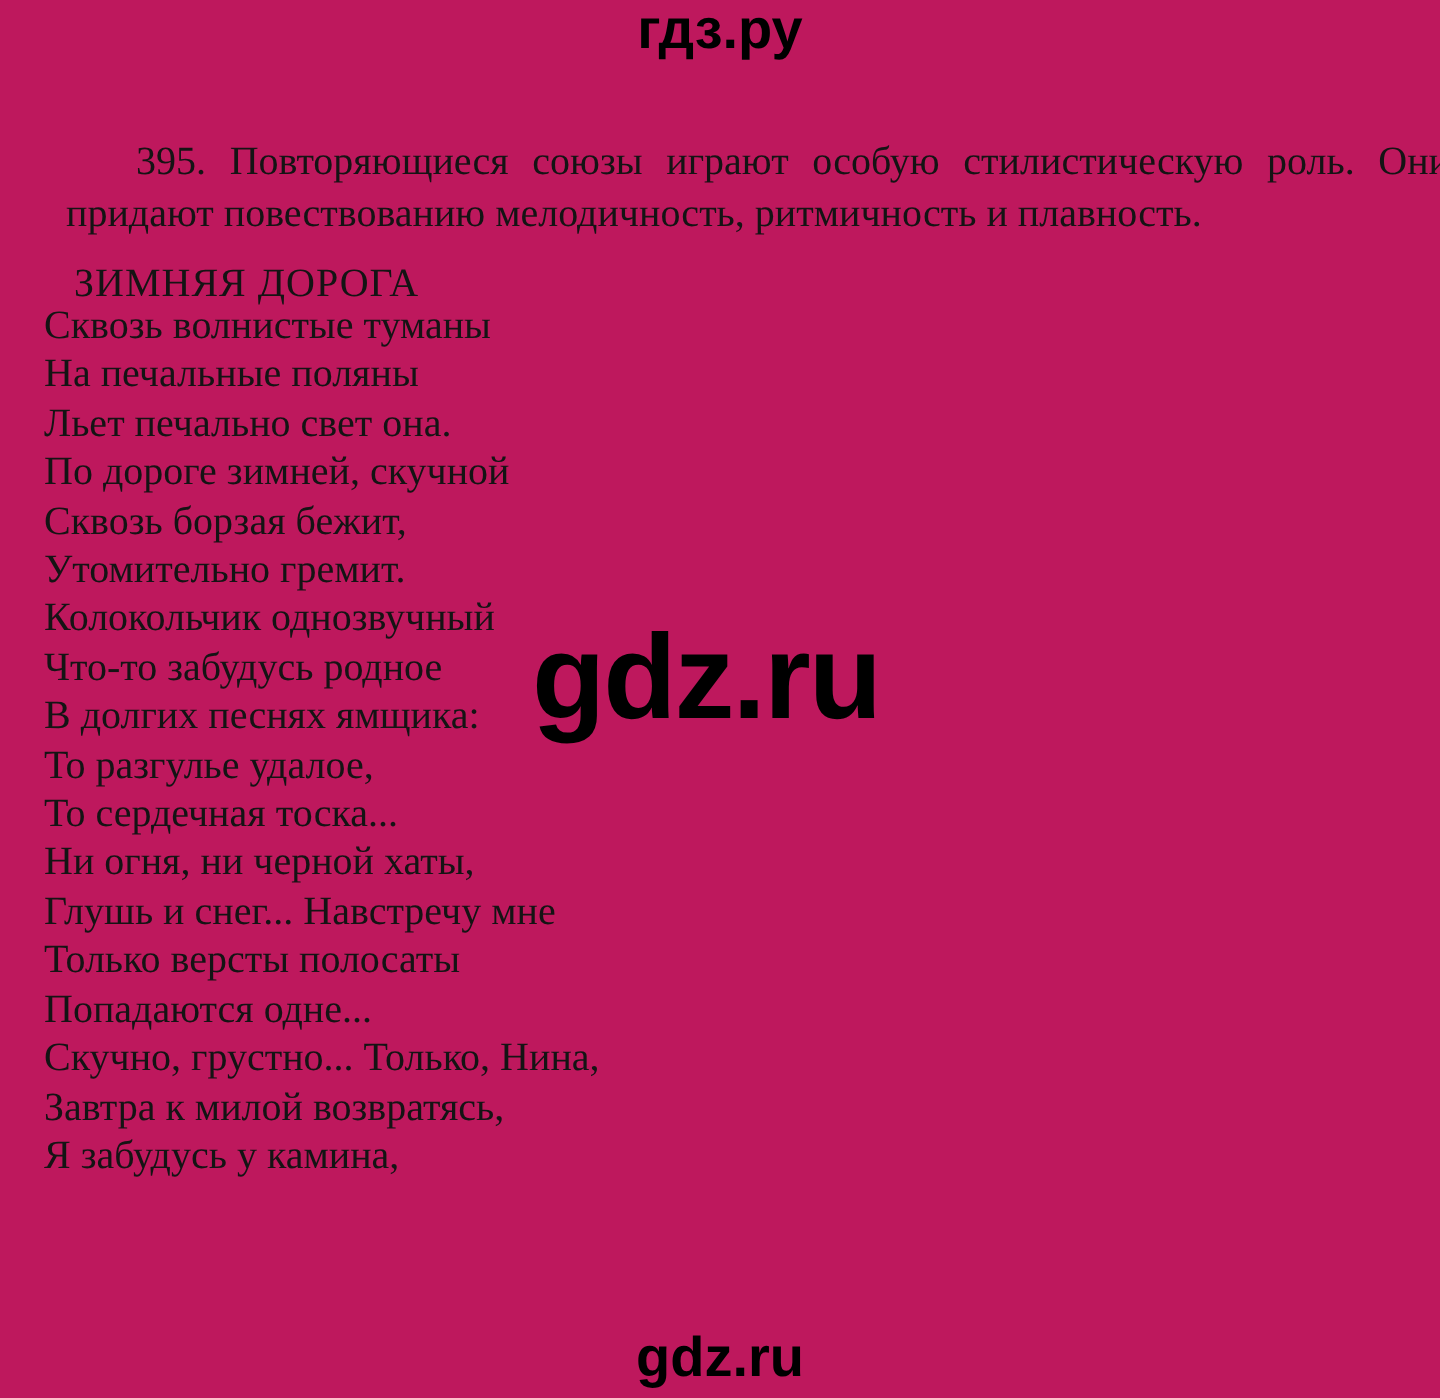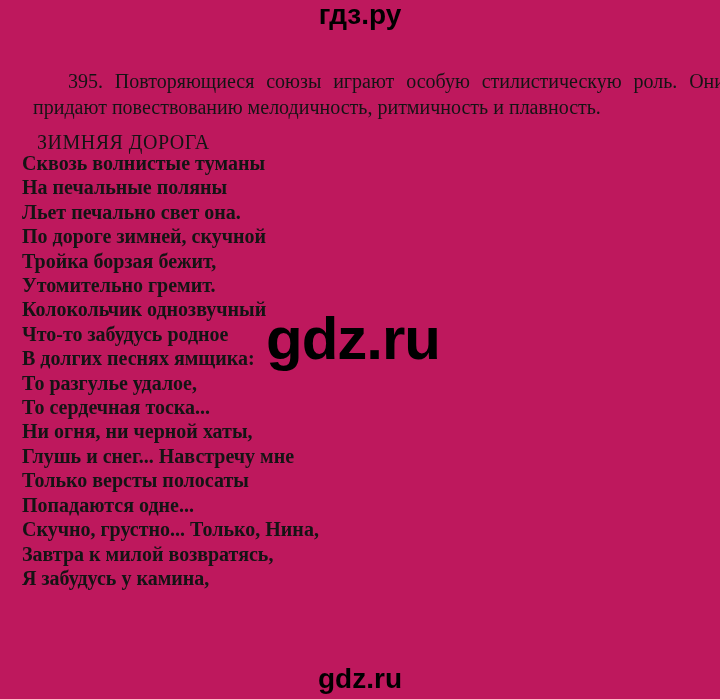--- a/index.html
+++ b/index.html
@@ -43,21 +43,20 @@
     letter-spacing: 0.5px;
   }
   .poem {
     position: absolute;
     top: 151px;
     left: 22px;
     font: 400 20px/24.4px "Liberation Serif", serif;
   }
   .poem-line {
     white-space: nowrap;
-    font-weight: bold;
   }
   .watermark {
     position: absolute;
     top: 309px;
     left: 266px;
     font: 700 60px/60px "Liberation Sans", sans-serif;
     letter-spacing: -1px;
     color: #000000;
   }
   .footer-logo {
@@ -79,21 +78,21 @@
 
   <p class="exercise"><span>395.</span> <span>Повторяющиеся союзы играют особую стилистическую роль. Они придают повествованию мелодичность, ритмичность и плавность.</span></p>
 
   <h2 class="poem-title">ЗИМНЯЯ ДОРОГА</h2>
 
   <div class="poem">
     <div class="poem-line">Сквозь волнистые туманы</div>
     <div class="poem-line">На печальные поляны</div>
     <div class="poem-line">Льет печально свет она.</div>
     <div class="poem-line">По дороге зимней, скучной</div>
-    <div class="poem-line">Тройка борзая бежит,</div>
+    <div class="poem-line">Сквозь борзая бежит,</div>
     <div class="poem-line">Утомительно гремит.</div>
     <div class="poem-line">Колокольчик однозвучный</div>
     <div class="poem-line">Что-то забудусь родное</div>
     <div class="poem-line">В долгих песнях ямщика:</div>
     <div class="poem-line">То разгулье удалое,</div>
     <div class="poem-line">То сердечная тоска...</div>
     <div class="poem-line">Ни огня, ни черной хаты,</div>
     <div class="poem-line">Глушь и снег... Навстречу мне</div>
     <div class="poem-line">Только версты полосаты</div>
     <div class="poem-line">Попадаются одне...</div>

